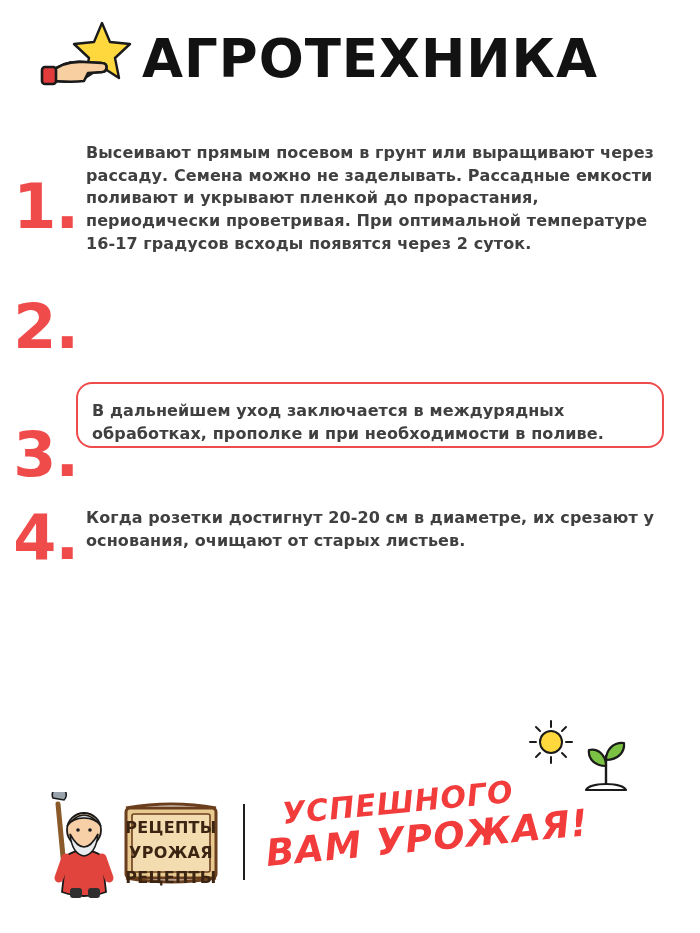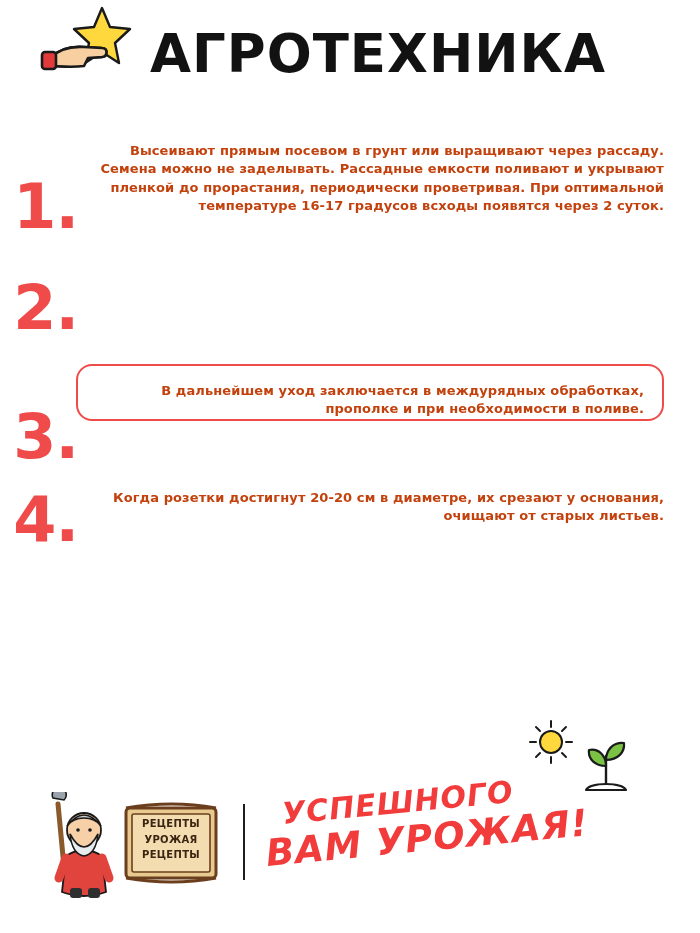--- a/index.html
+++ b/index.html
@@ -12,27 +12,26 @@
     height: 933px;
     position: relative;
     font-family: "DejaVu Sans", sans-serif;
     color: #1a1a1a;
     overflow: hidden;
   }
 
   
   .header {
     position: absolute;
-    top: 0;
+    top: 18px;
     left: 40px;
     width: 620px;
     height: 80px;
     display: flex;
-    align-items: flex-end;
-    gap: 8px;
+    align-items: center;
   }
   .hand-star {
     width: 96px;
     height: 74px;
     position: relative;
     flex: 0 0 auto;
     margin-right: 6px;
   }
   .page-title {
     font-family: "DejaVu Sans", sans-serif;
@@ -68,25 +67,24 @@
     line-height: 0.95;
     letter-spacing: -1px;
   }
   .step-body {
     flex: 1 1 auto;
     padding-right: 36px;
   }
   .step-text {
     font-family: "DejaVu Sans", sans-serif;
     font-weight: bold;
-    font-size: 13px;
+    font-size: 16px;
     line-height: 1.42;
-    color: #c2410c;
+    color: #404040;
     letter-spacing: 0.1px;
-    text-align: right;
   }
 
   #step1 { margin-top: 2px; }
   #step1 .step-num { padding-top: 36px; }
   #step2 { margin-top: 18px; }
   #step2 .step-num { padding-top: 24px; }
   #step3 { margin-top: 26px; }
   #step3 .step-num { padding-top: 44px; }
   #step4 { margin-top: 22px; }
   #step4 .step-num { padding-top: 2px; }
@@ -139,21 +137,21 @@
     height: 82px;
   }
   .plaque-lines {
     position: absolute;
     left: 0;
     top: 14px;
     width: 94px;
     text-align: center;
     font-family: "DejaVu Sans", sans-serif;
     font-weight: bold;
-    font-size: 10px;
+    font-size: 16px;
     line-height: 1.55;
     color: #3b2412;
     letter-spacing: 0.3px;
   }
   .divider {
     position: absolute;
     left: 243px;
     top: 14px;
     width: 2px;
     height: 76px;

